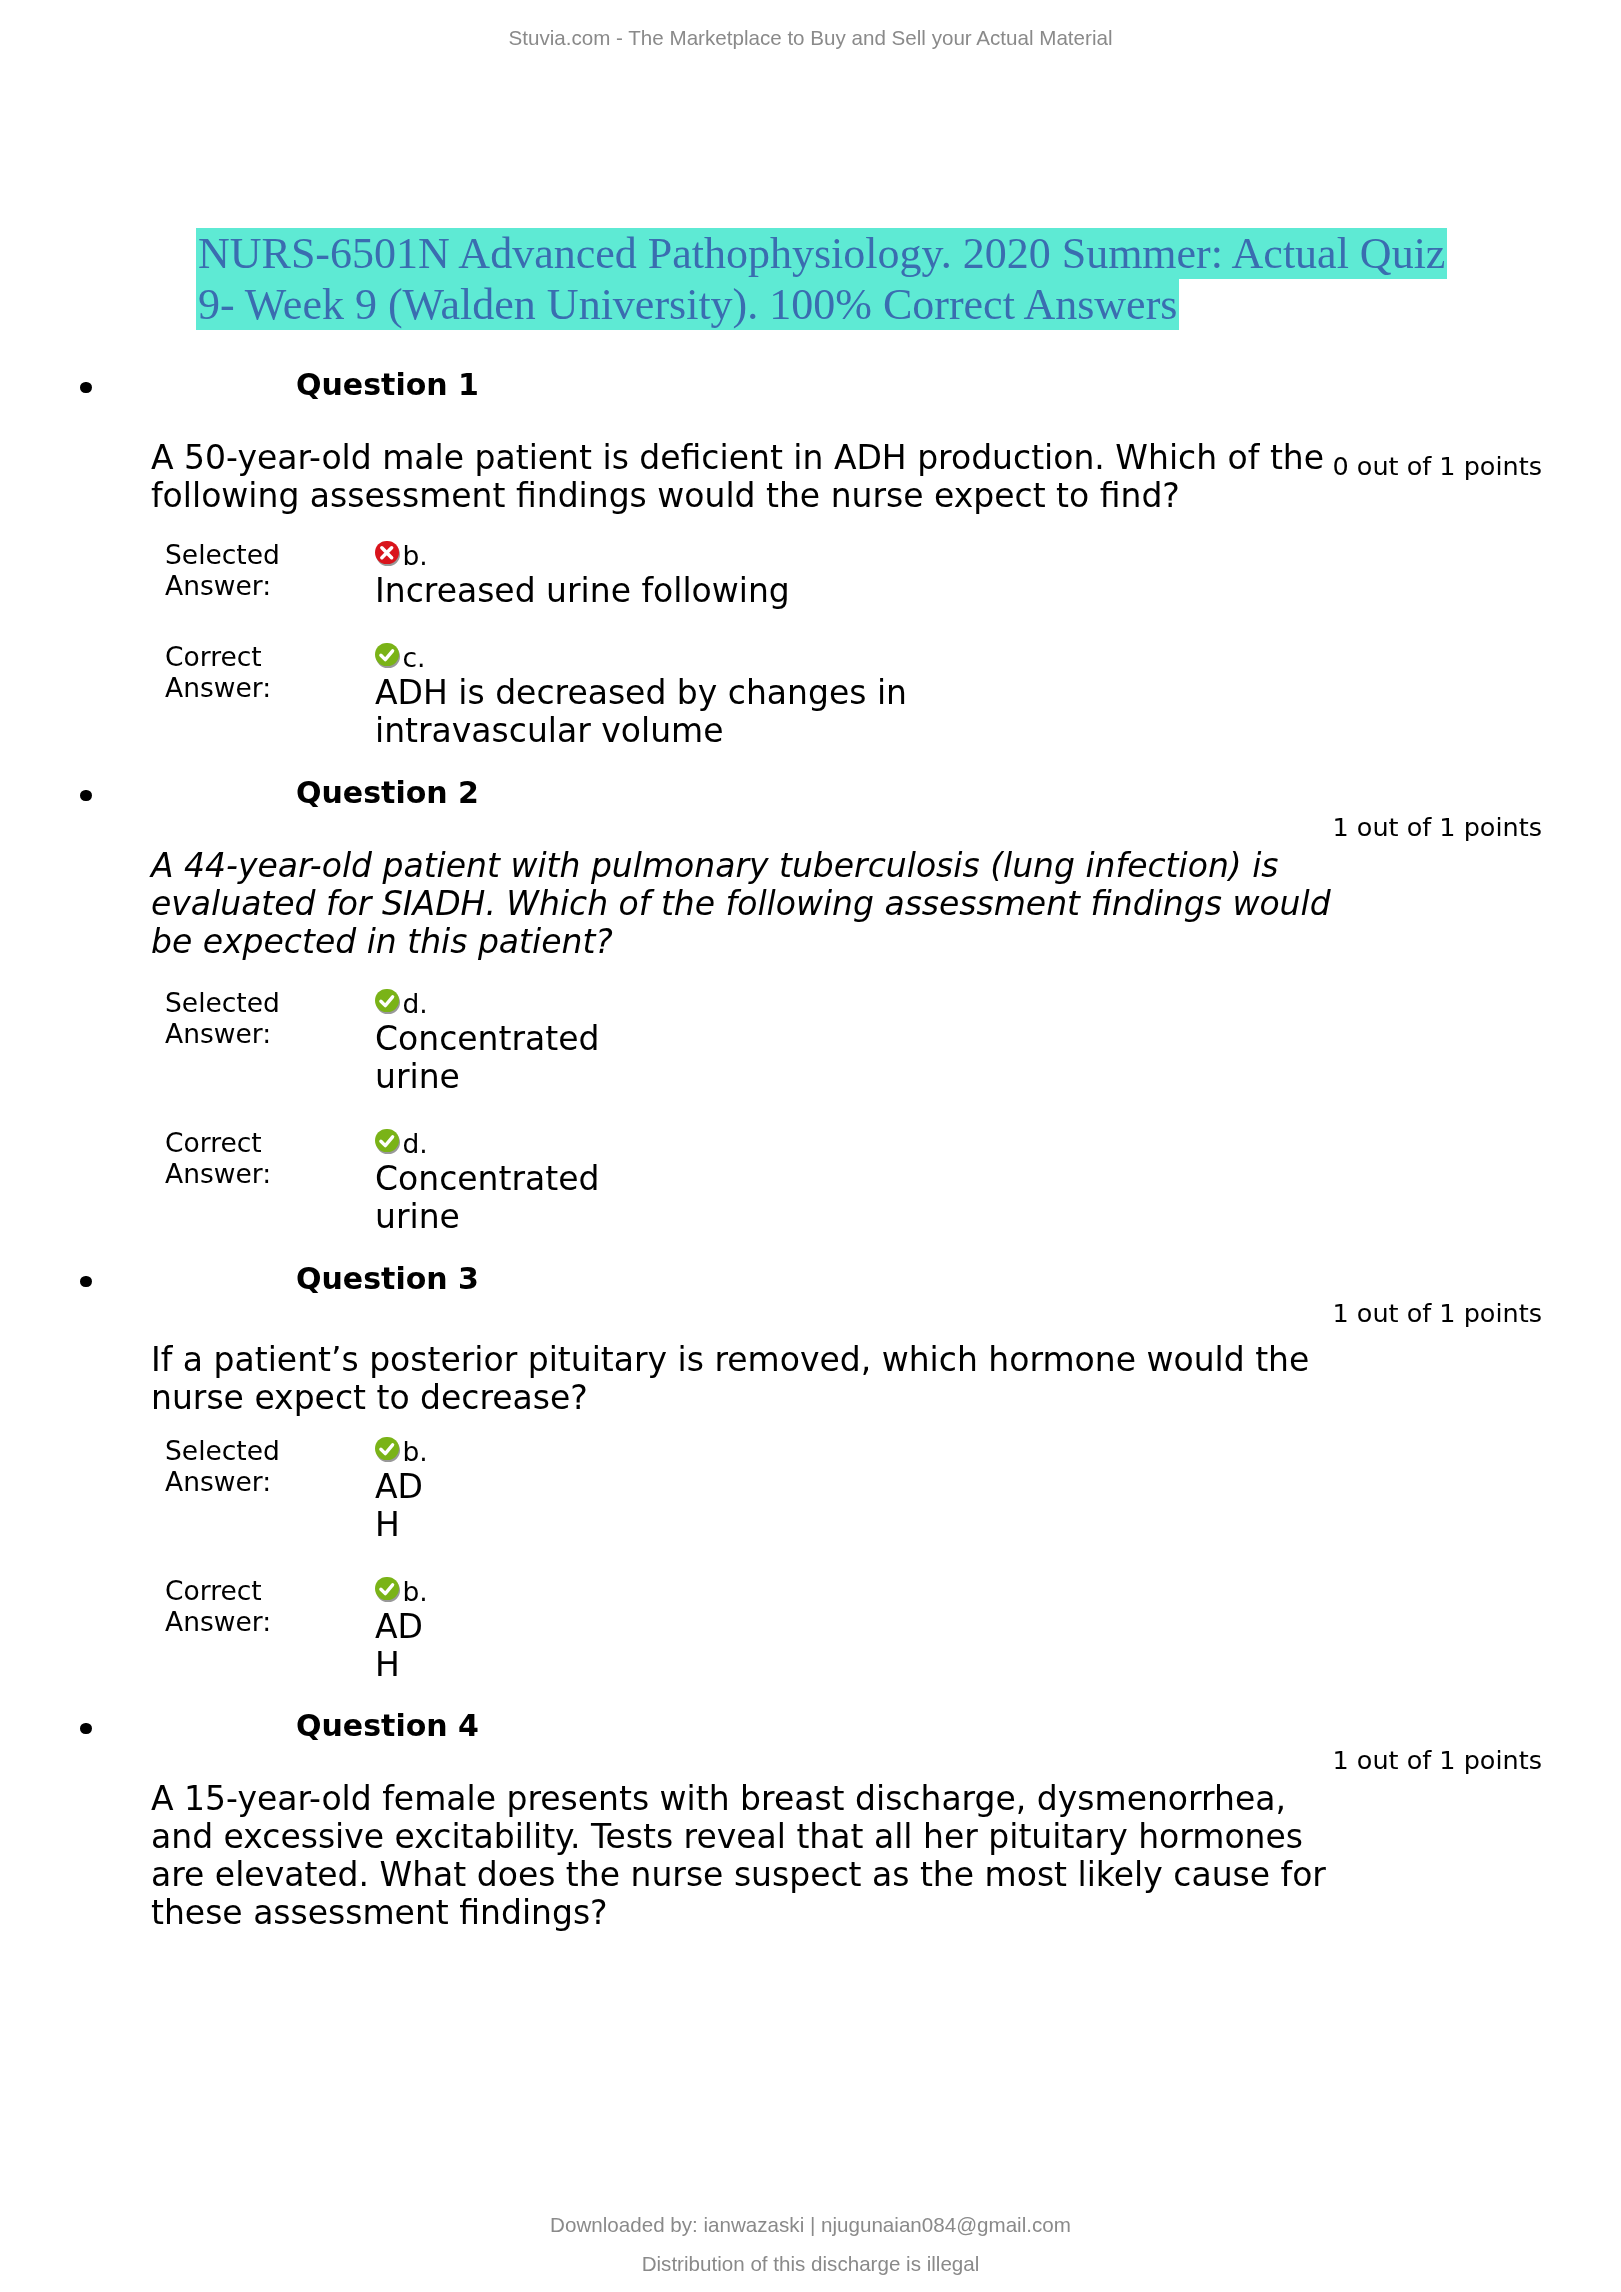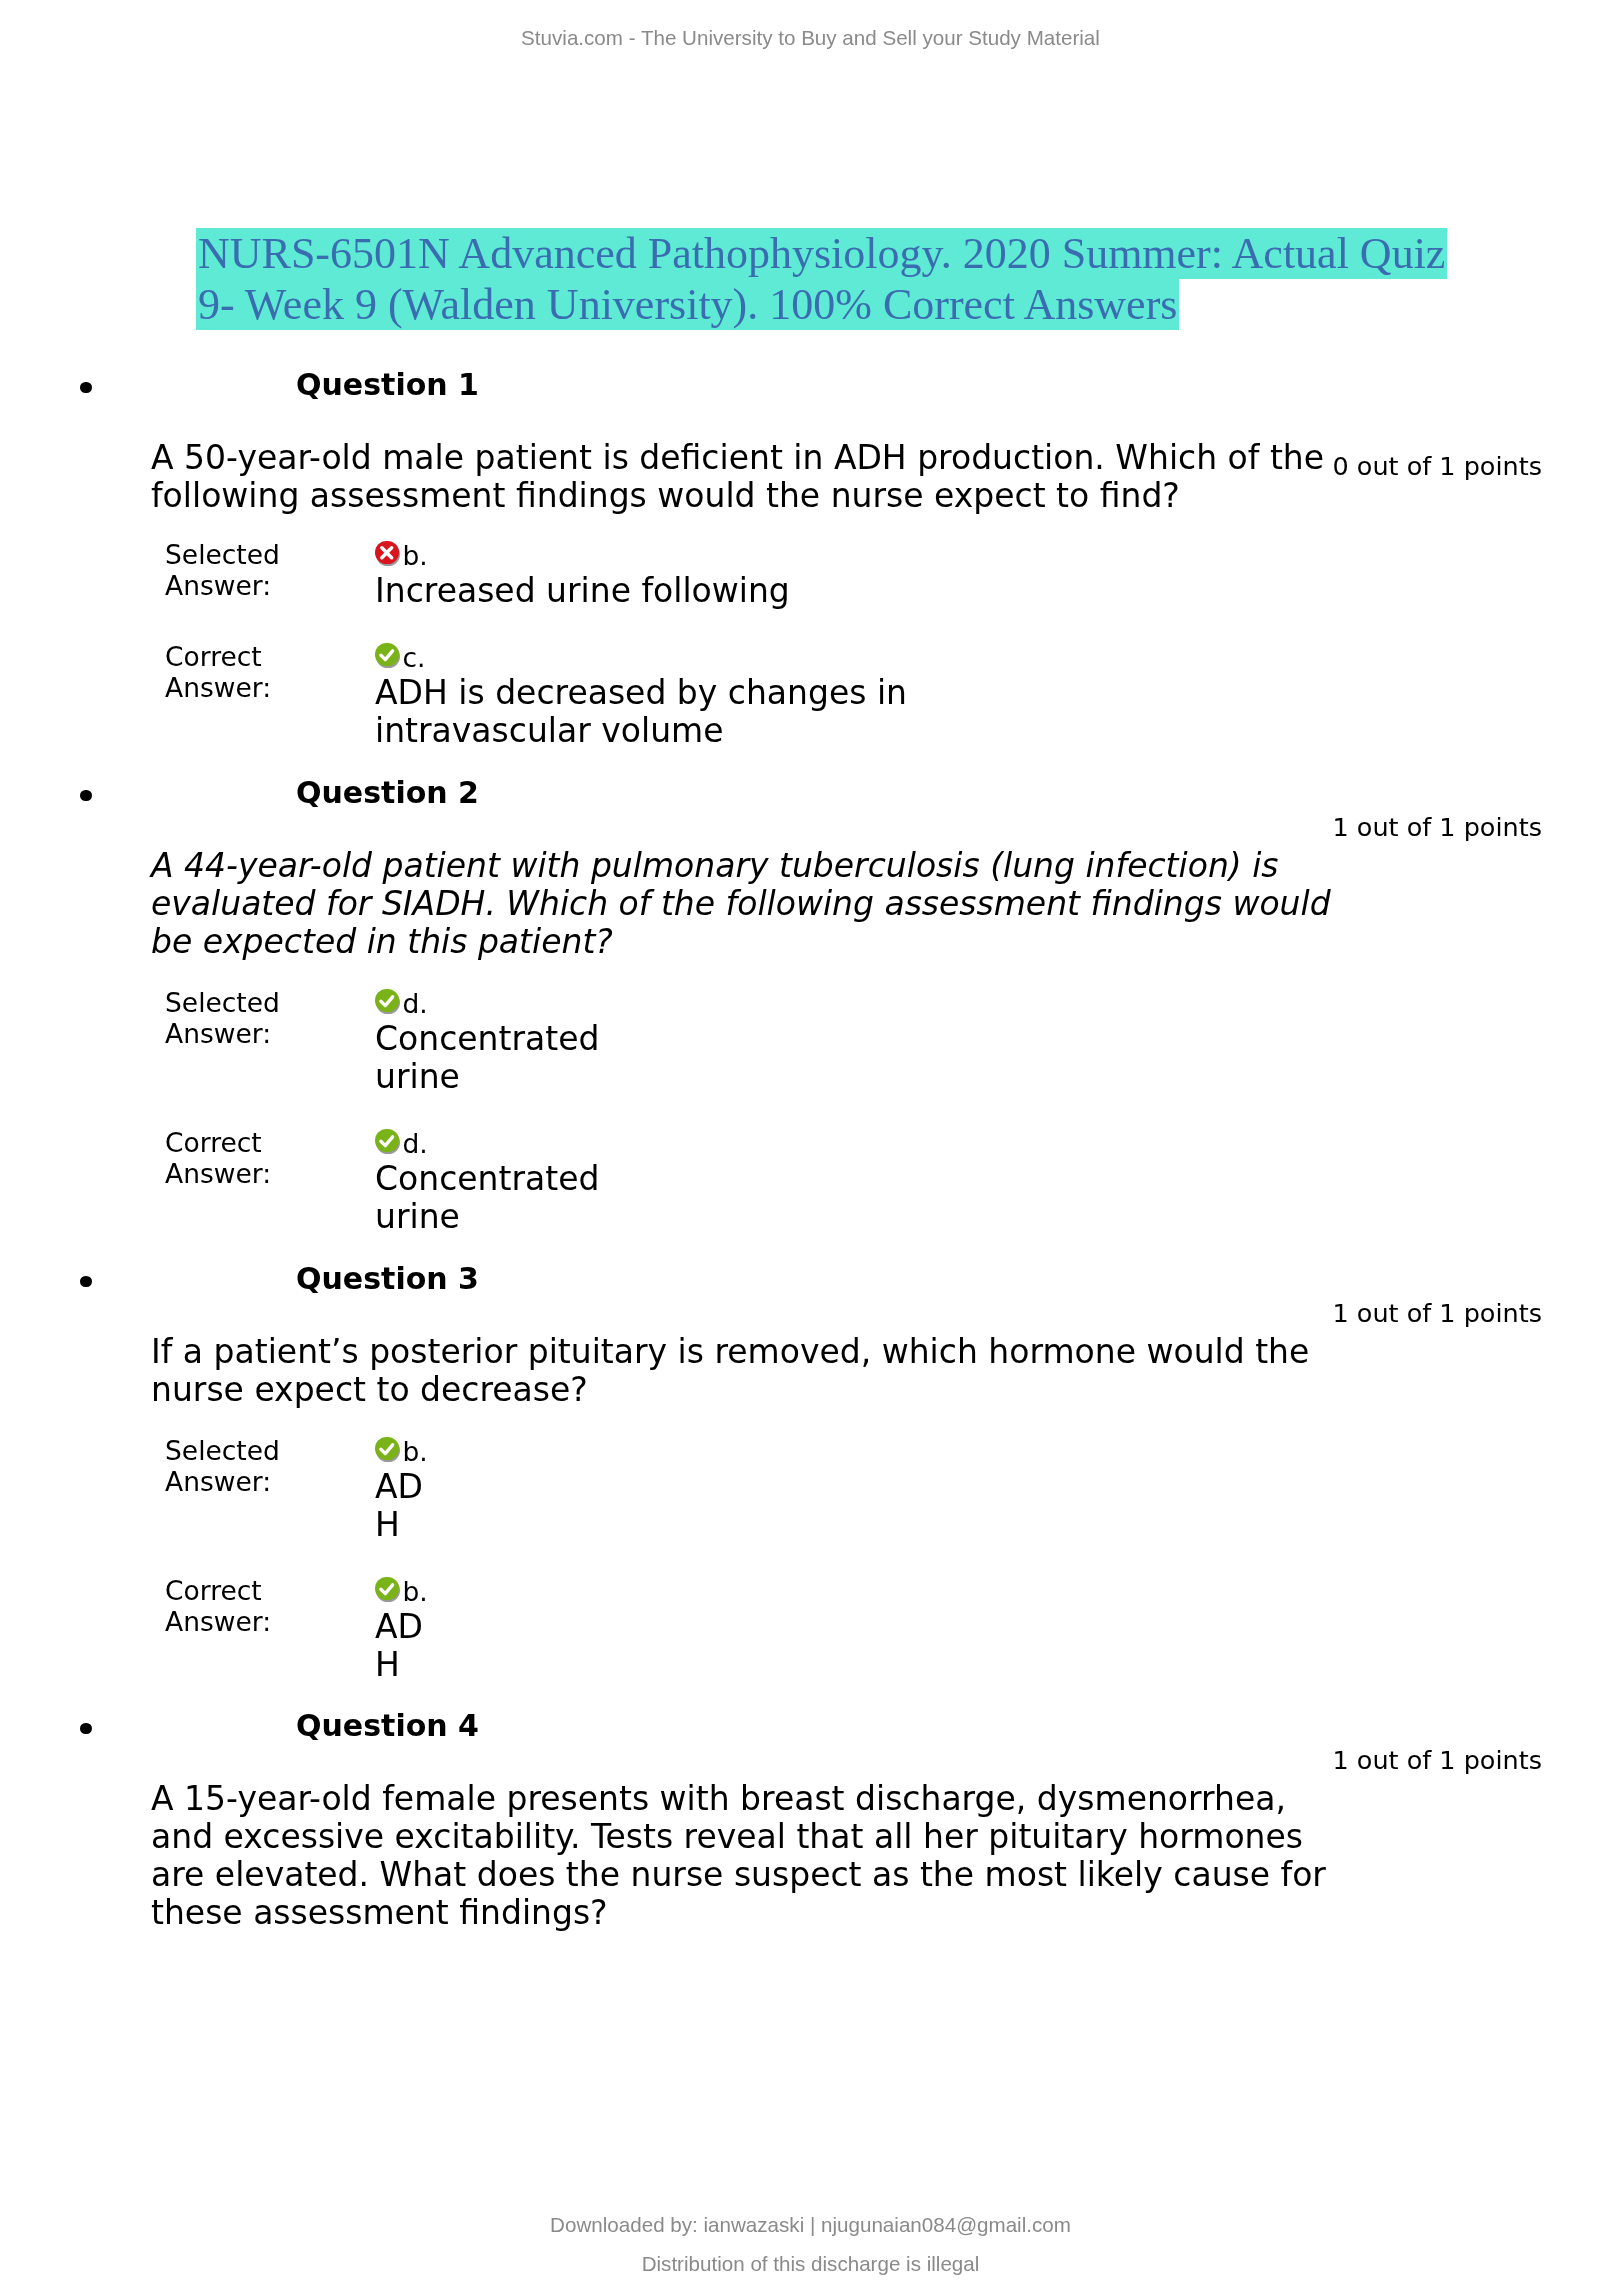--- a/index.html
+++ b/index.html
@@ -21,21 +21,21 @@
   .ans-body { position: absolute; left: 375px; }
   .ans-letter { font-size: 26.5px; line-height: 33px; display: flex; align-items: center; }
   .ans-text { font-size: 33px; line-height: 38px; }
   .icon { display: inline-block; width: 23.5px; height: 23.5px; border-radius: 50%; position: relative;
           margin-right: 3.9px; margin-top: -5.9px; box-shadow: 1px 2px 0 #999; }
   .icon svg { position: absolute; left: 0; top: 0; }
 </style>
 </head>
 <body>
 
-<div class="watermark" style="top:25.5px;">Stuvia.com - The University to Buy and Sell your Study Material</div>
+<div class="watermark" style="top:25.5px;">Stuvia.com - The Marketplace to Buy and Sell your Actual Material</div>
 
 <div class="title-block">
   <div><span class="title-line">NURS-6501N Advanced Pathophysiology. 2020 Summer: Actual Quiz</span></div>
   <div><span class="title-line">9- Week 9 (Walden University). 100% Correct Answers</span></div>
 </div>
 
 <div class="question" style="top:365px;">
   <div class="bullet" style="top:16.7px;"></div>
   <div class="q-heading" style="top:2px;">Question 1</div>
   <div class="points" style="top:42px;margin-top:44px;">0 out of 1 points</div>
@@ -117,21 +117,21 @@
     </div>
     <div class="ans-text">Concentrated</div>
     <div class="ans-text">urine</div>
   </div>
 </div>
 
 <div class="question" style="top:1259px;">
   <div class="bullet" style="top:16.7px;"></div>
   <div class="q-heading" style="top:2px;">Question 3</div>
   <div class="points" style="top:39px;">1 out of 1 points</div>
-  <div class="q-text" style="top:74px;">If a patient’s posterior pituitary is removed, which hormone would the nurse expect to decrease?</div>
+  <div class="q-text" style="top:82px;">If a patient’s posterior pituitary is removed, which hormone would the nurse expect to decrease?</div>
 </div>
 <div class="ans-row" style="top:1435px;">
   <div class="ans-label">
     <div>Selected</div>
     <div>Answer:</div>
   </div>
   <div class="ans-body">
     <div class="ans-letter">
       <span class="icon" style="background:#7ab317;">
         <svg width="23.5" height="23.5" viewBox="0 0 24 24">

